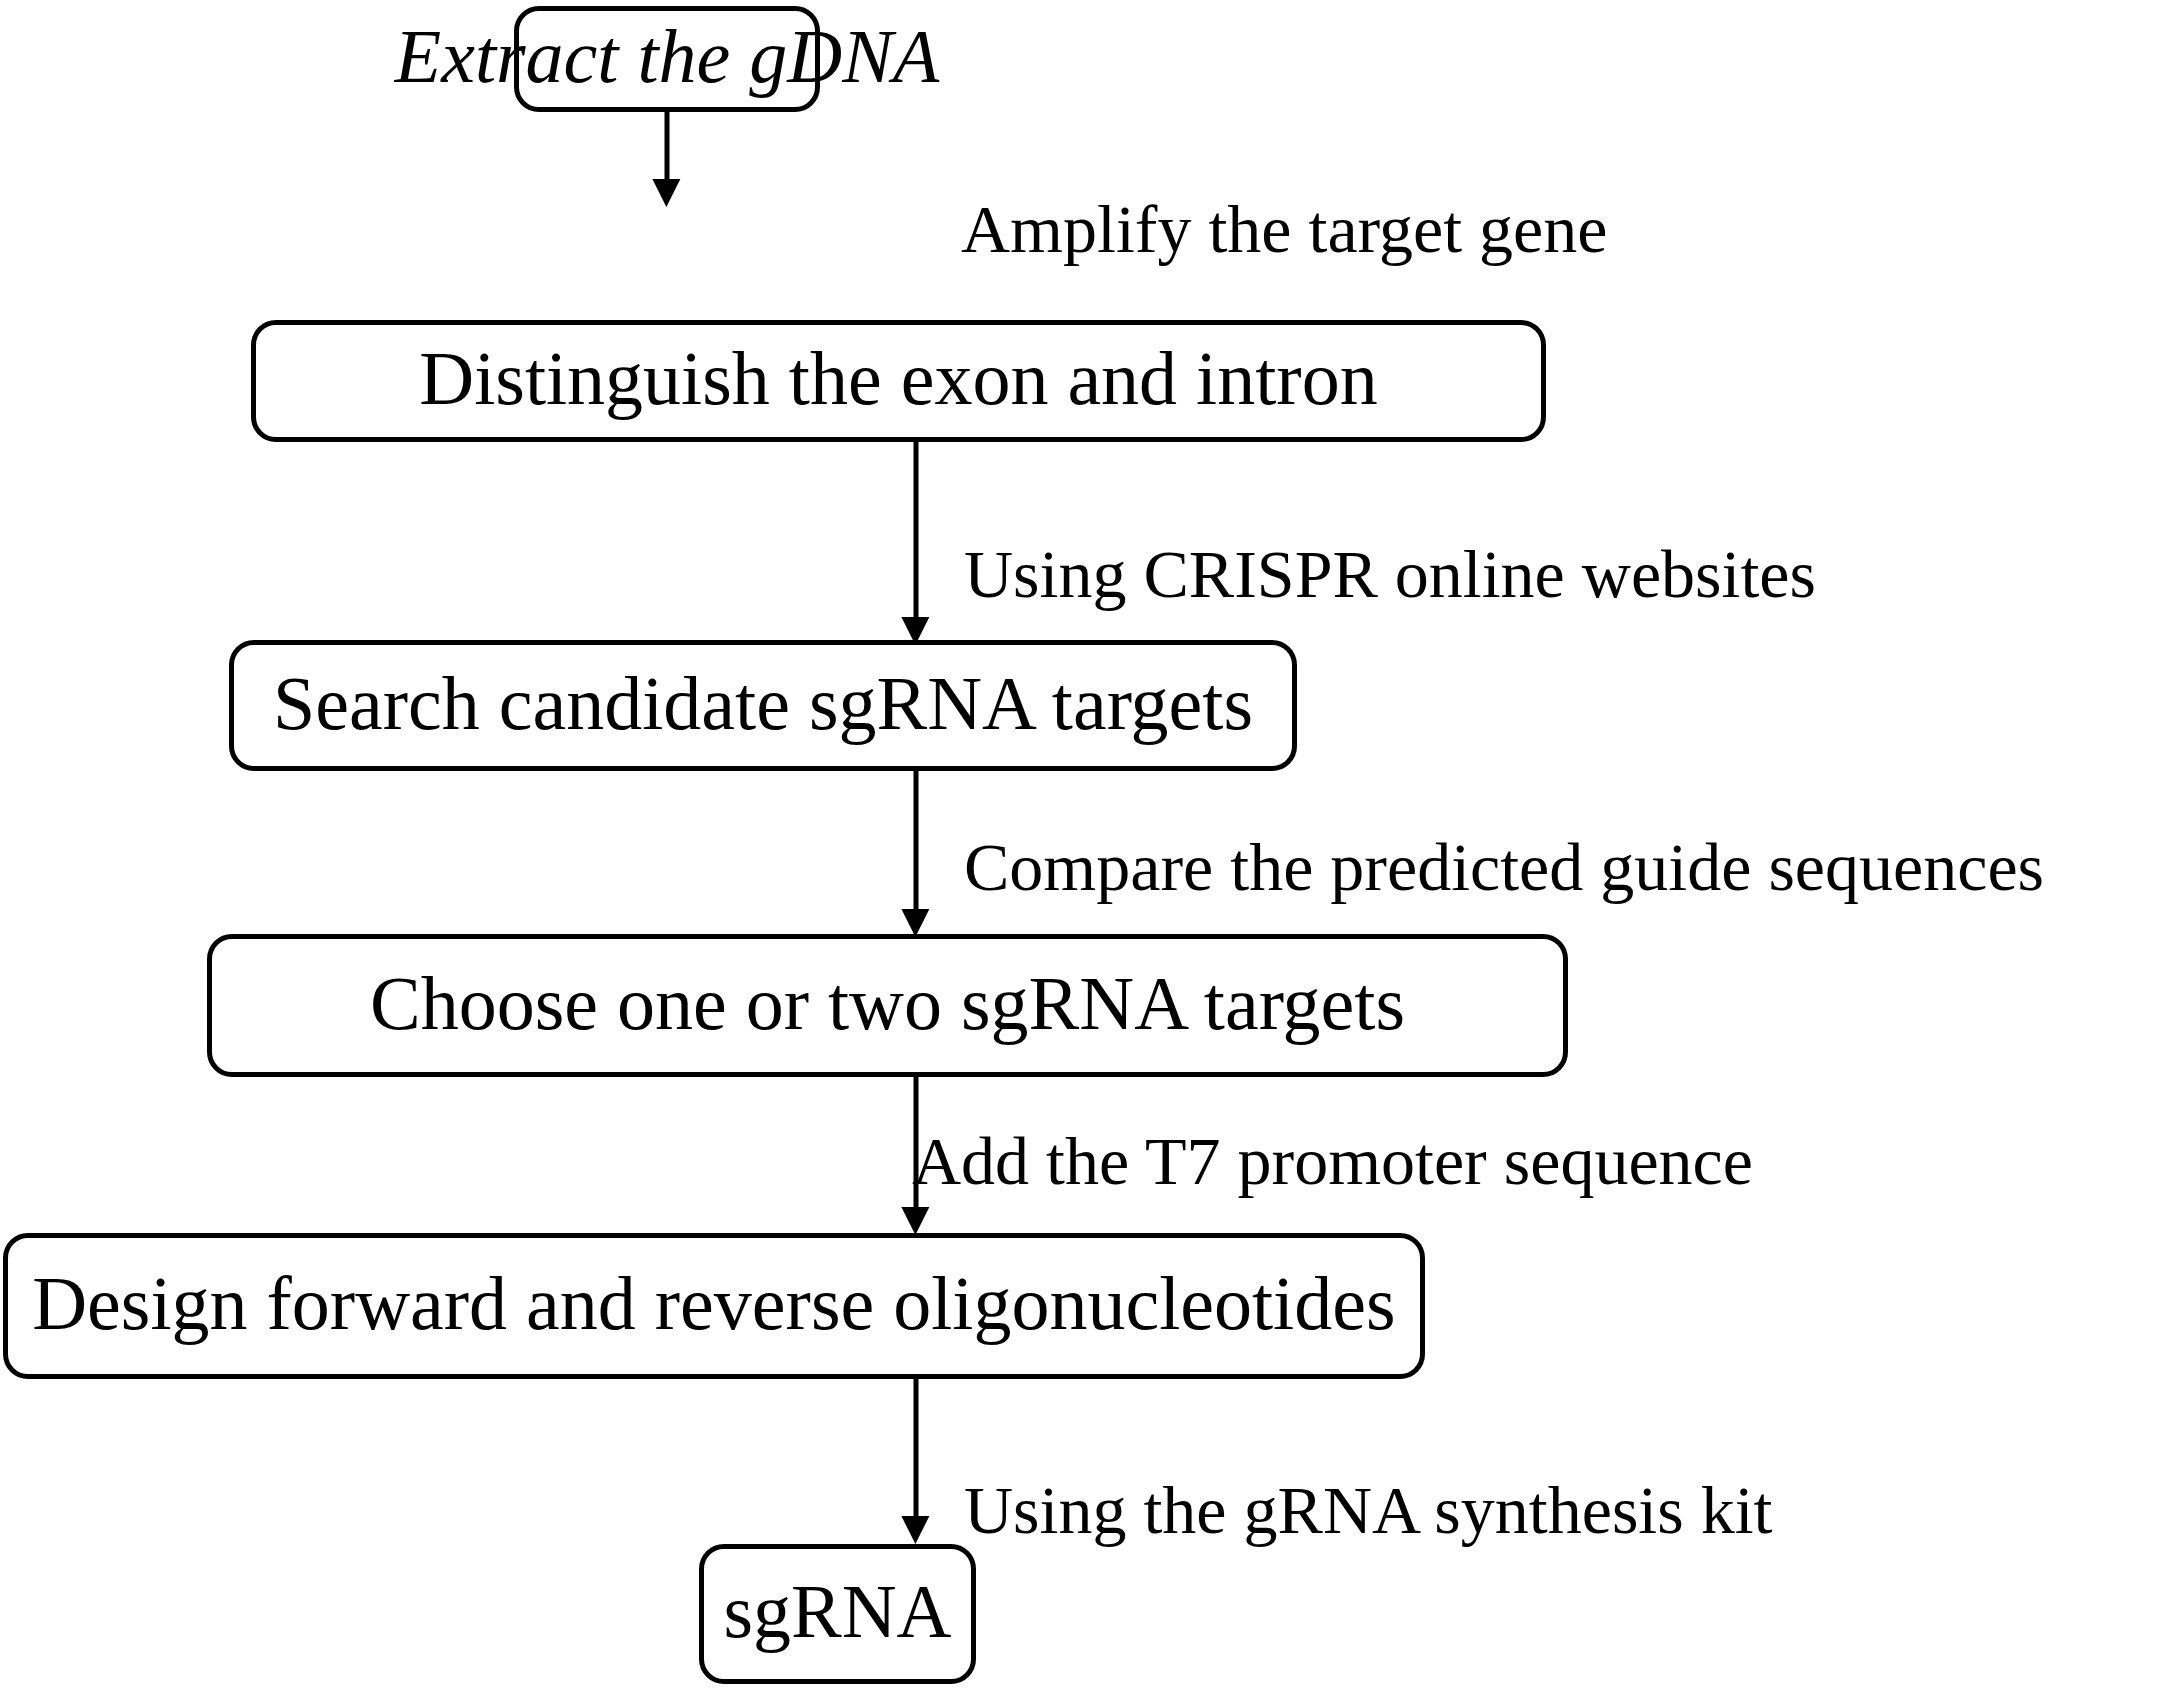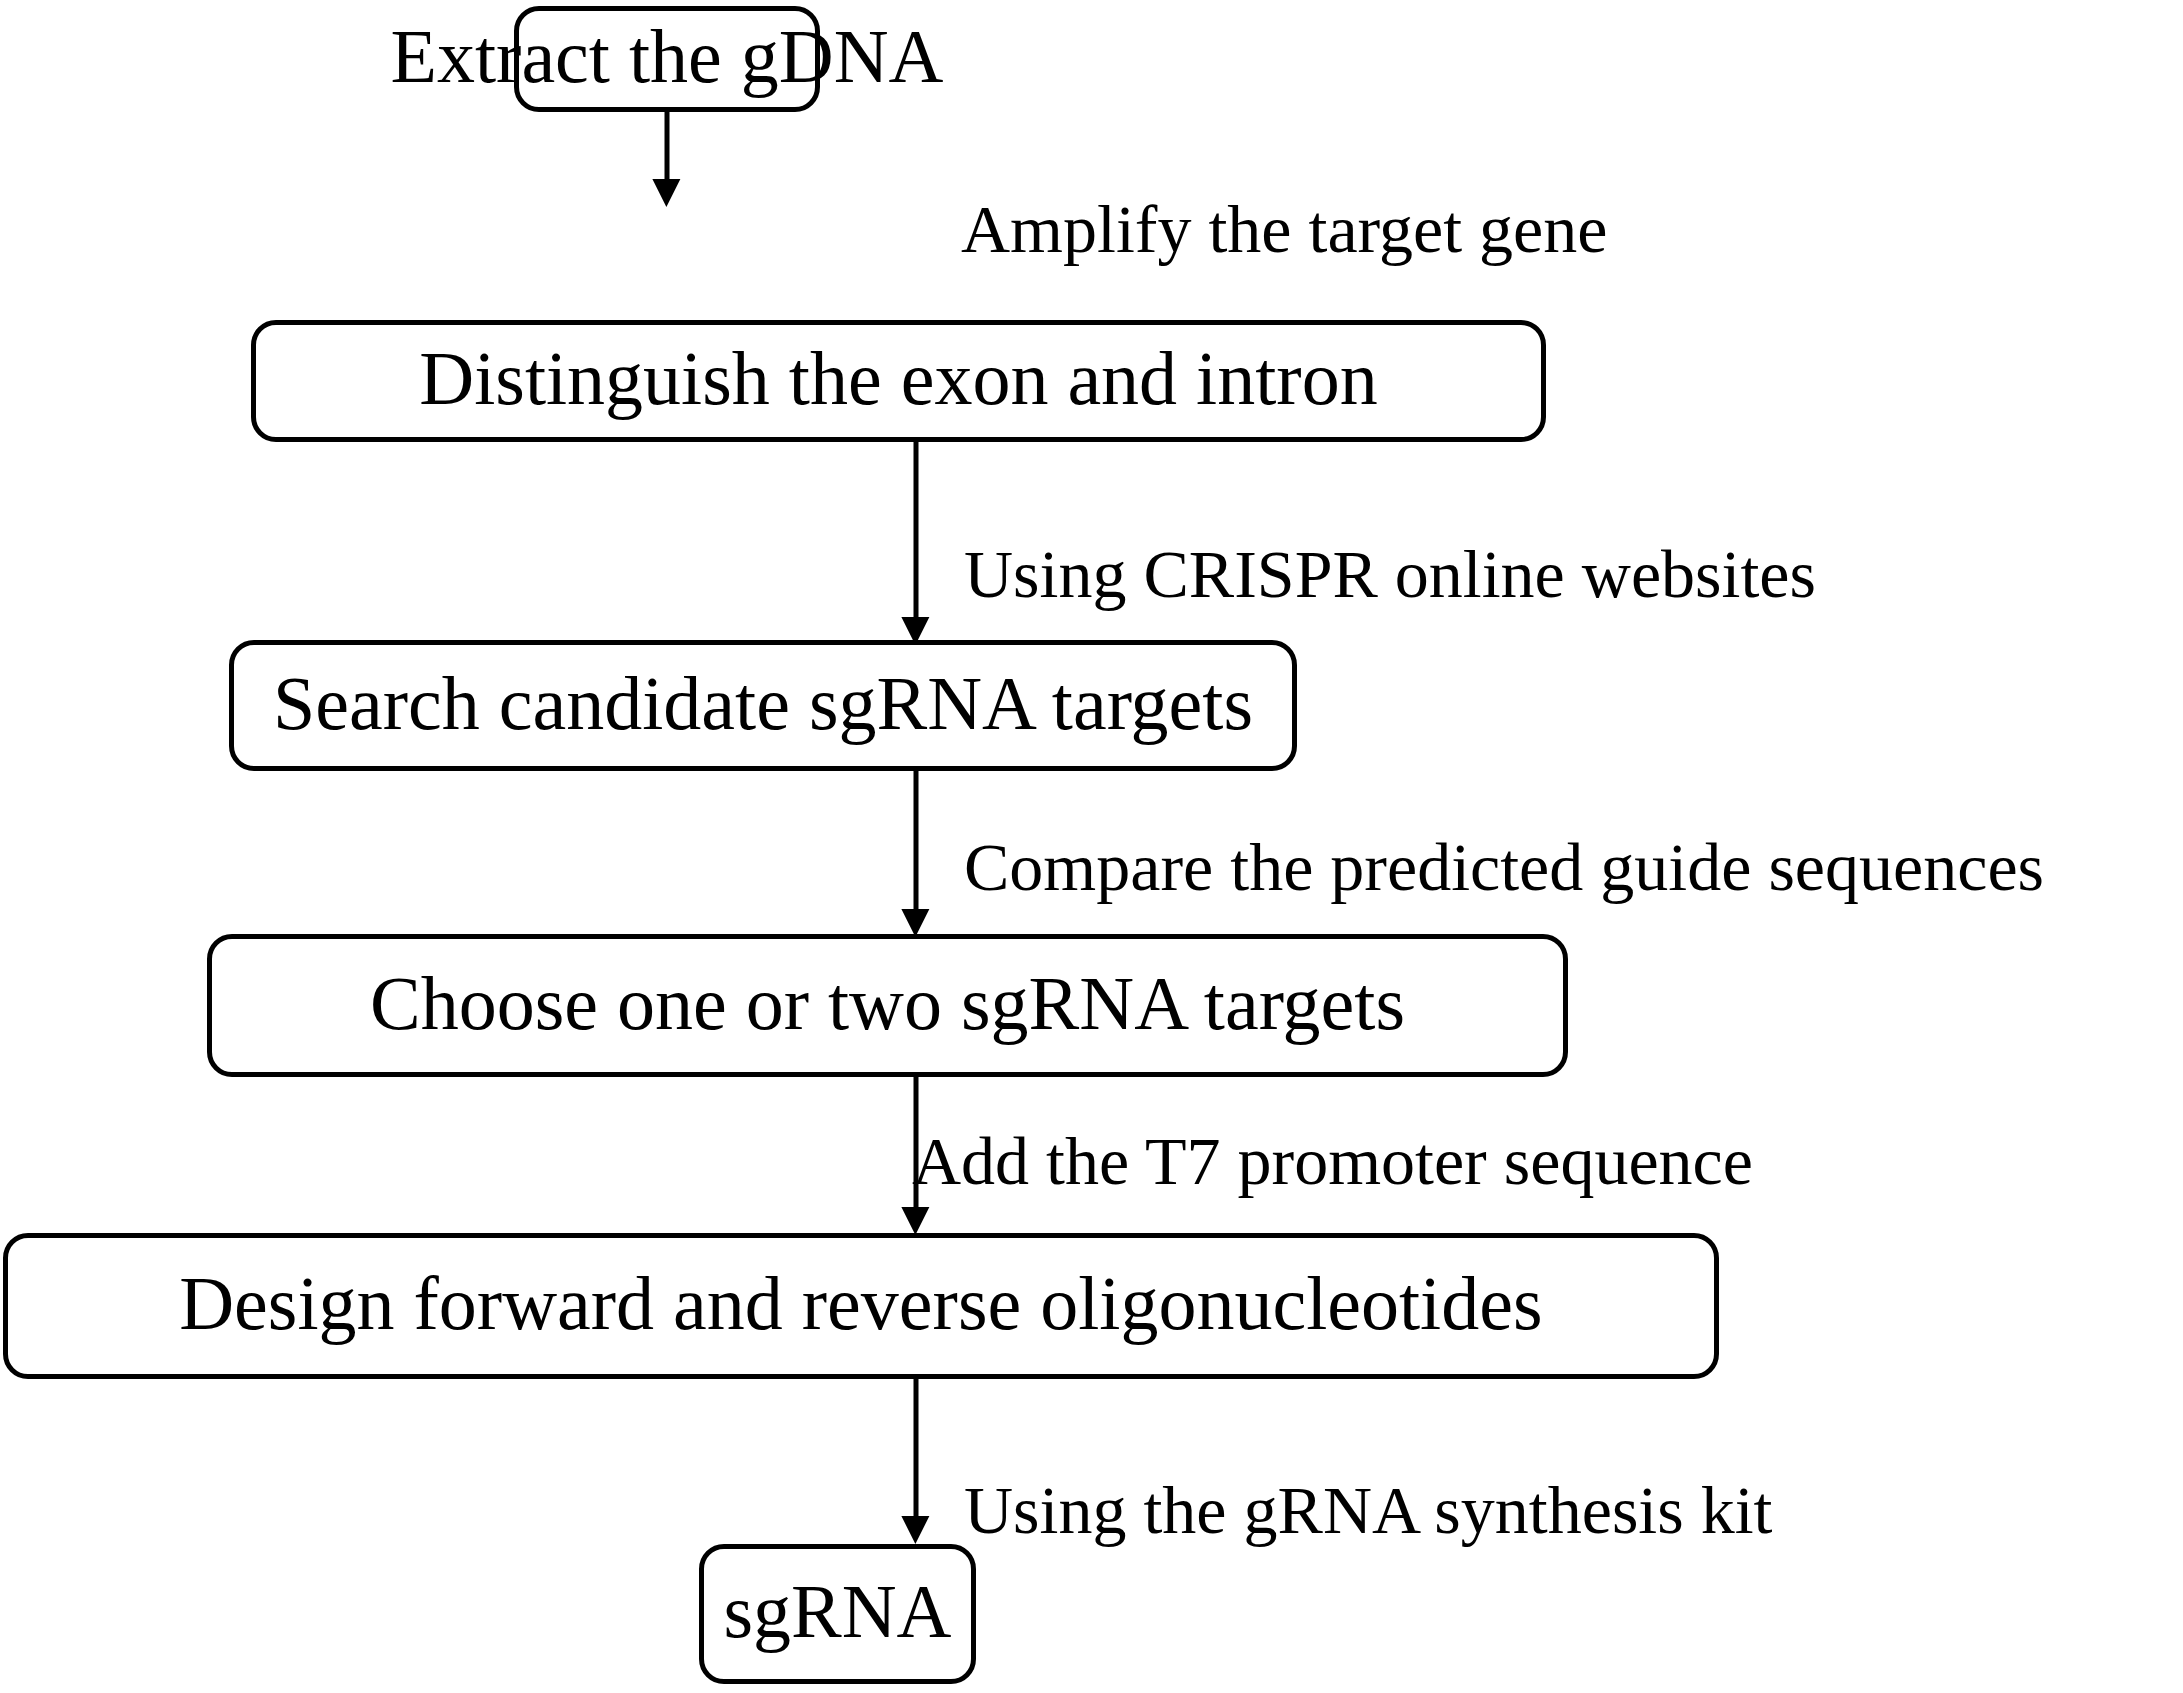--- a/index.html
+++ b/index.html
@@ -61,21 +61,21 @@
     font-size: 68px;
     line-height: 1;
     white-space: nowrap;
   }
 </style>
 </head>
 <body>
 
 <div id="canvas">
 
-  <div class="node" style="left:514px; top:5.8px; width:306px; height:106px;">
+  <div class="node" style="left:514px; top:5.8px; width:306px; height:106px;font-style:italic;">
     <span class="node-label">Extract the gDNA</span>
   </div>
 
   <div class="edge" style="left:667px; top:112px; height:95px;">
     <div class="shaft" style="height:70px;"></div>
     <div class="head" style="top:67px;"></div>
   </div>
   <div class="edge-label" style="left:961px; top:195px;">Amplify the target gene</div>
 
   <div class="node" style="left:251px; top:320px; width:1295px; height:122px;">
@@ -101,21 +101,21 @@
   <div class="node" style="left:207px; top:934px; width:1361px; height:143px;">
     <span class="node-label">Choose one or two sgRNA targets</span>
   </div>
 
   <div class="edge" style="left:916px; top:1077px; height:159px;">
     <div class="shaft" style="height:132px;"></div>
     <div class="head" style="top:130px;"></div>
   </div>
   <div class="edge-label" style="left:912px; top:1127px;">Add the T7 promoter sequence</div>
 
-  <div class="node" style="left:2.9px; top:1233px; width:1716px; height:146px;">
+  <div class="node" style="left:2.9px; top:1233px; width:1422px; height:146px;">
     <span class="node-label">Design forward and reverse oligonucleotides</span>
   </div>
 
   <div class="edge" style="left:916px; top:1378px; height:167px;">
     <div class="shaft" style="height:141px;"></div>
     <div class="head" style="top:138px;"></div>
   </div>
   <div class="edge-label" style="left:964px; top:1476px;">Using the gRNA synthesis kit</div>
 
   <div class="node" style="left:699px; top:1544px; width:277px; height:140px;">

